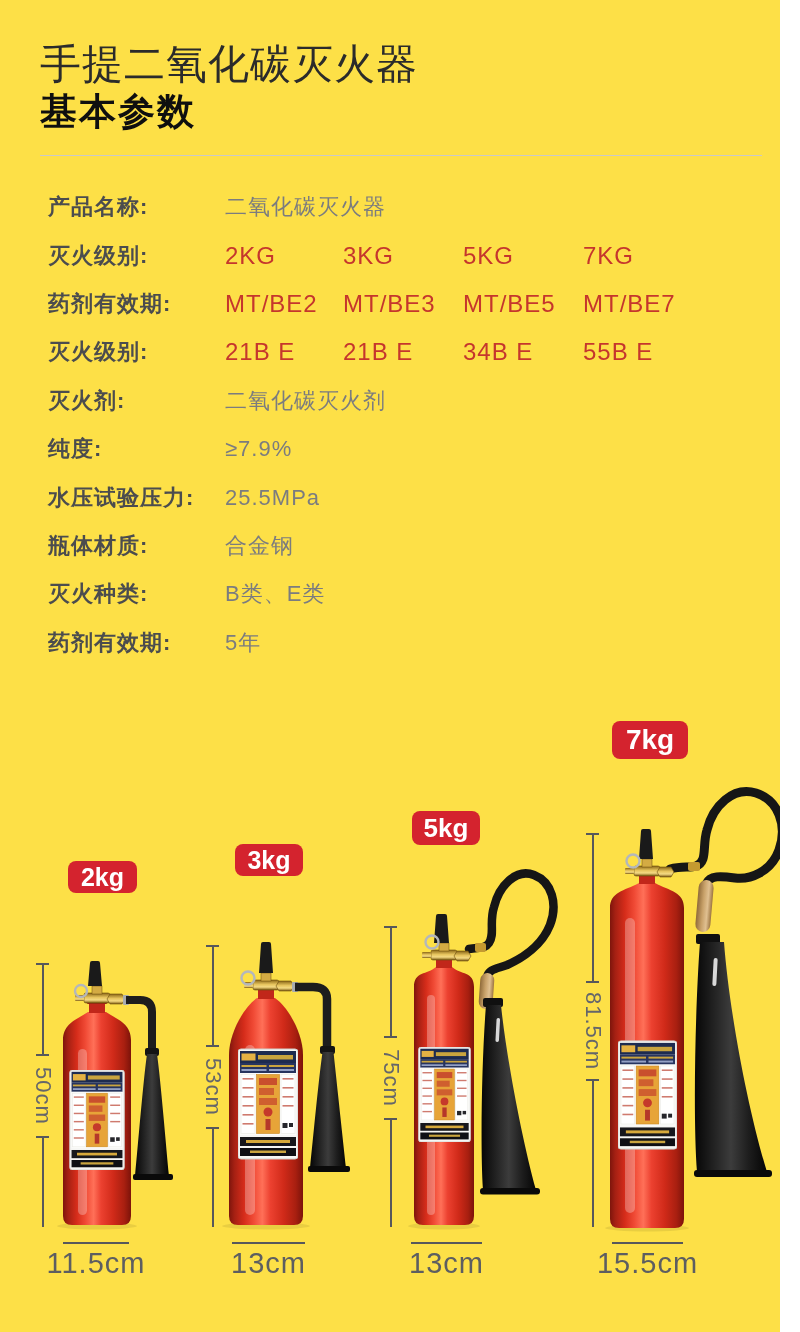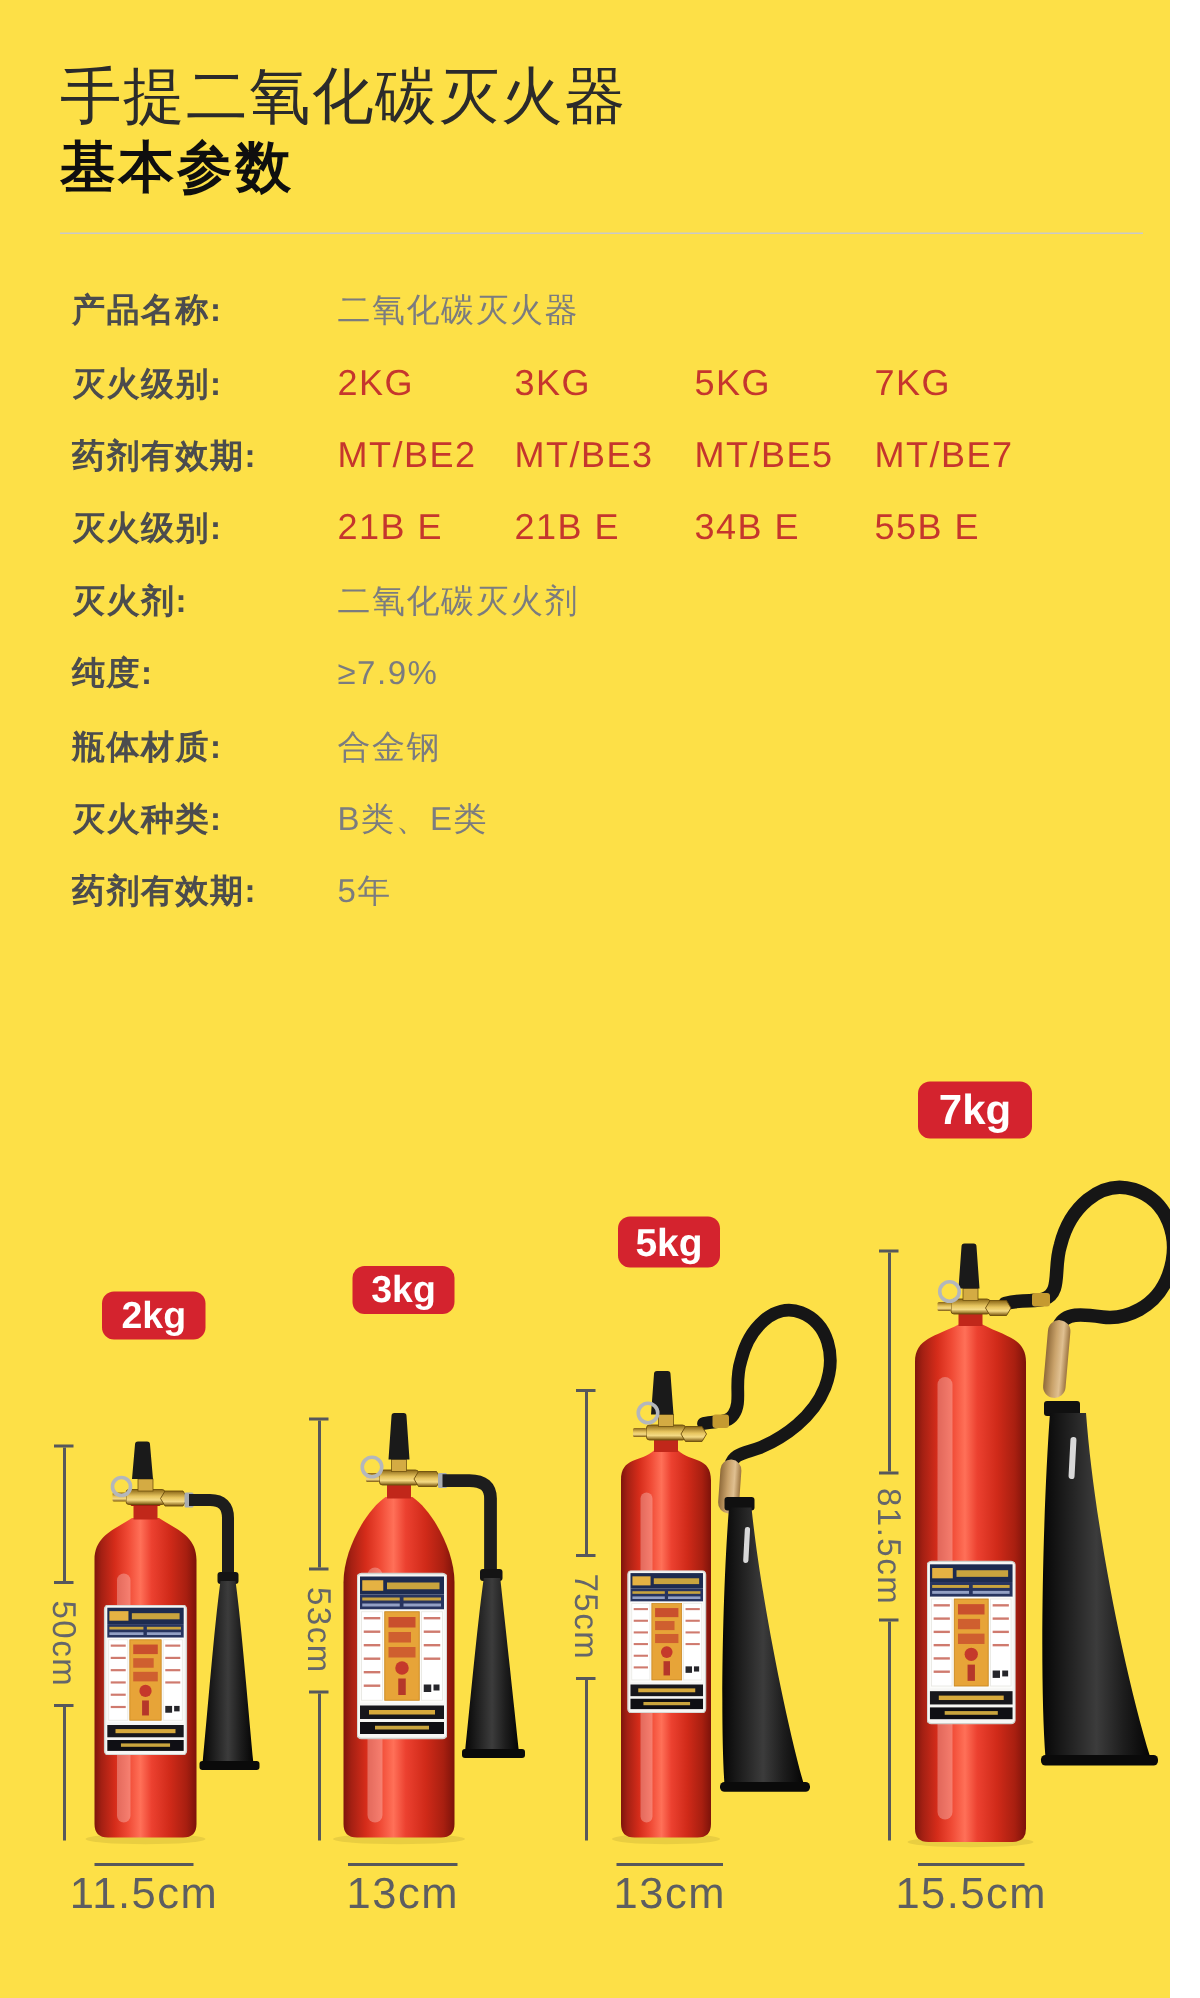--- a/index.html
+++ b/index.html
@@ -65,20 +65,24 @@
       <span class="spec-value red c2">34B E</span>
       <span class="spec-value red c3">55B E</span>
     </div>
     <div class="spec-row">
       <span class="spec-label">灭火剂:</span>
       <span class="spec-value c0">二氧化碳灭火剂</span>
     </div>
     <div class="spec-row">
       <span class="spec-label">纯度:</span>
       <span class="spec-value c0">≥7.9%</span>
+    </div>
+    <div class="spec-row">
+      <span class="spec-label">水压试验压力:</span>
+      <span class="spec-value c0">25.5MPa</span>
     </div>
     <div class="spec-row">
       <span class="spec-label">瓶体材质:</span>
       <span class="spec-value c0">合金钢</span>
     </div>
     <div class="spec-row">
       <span class="spec-label">灭火种类:</span>
       <span class="spec-value c0">B类、E类</span>
     </div>
     <div class="spec-row">

